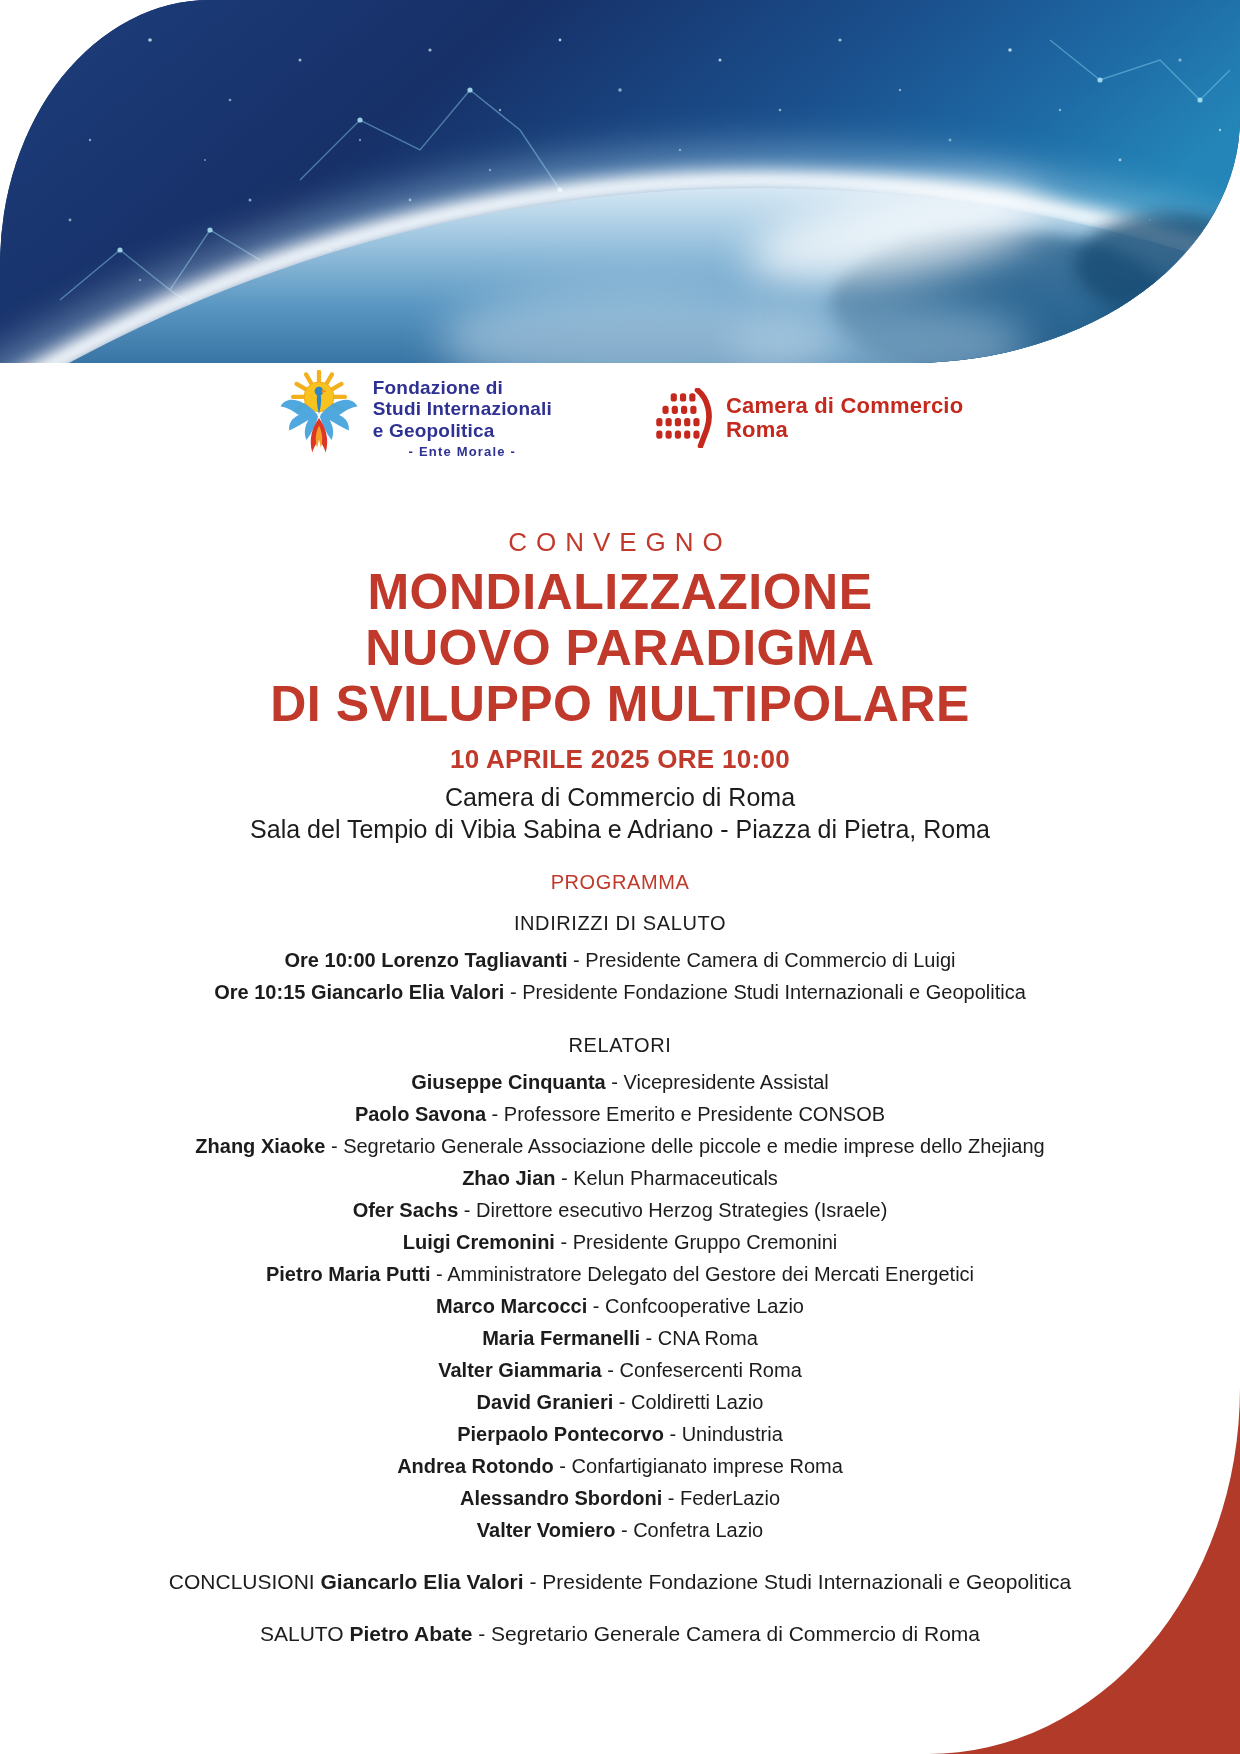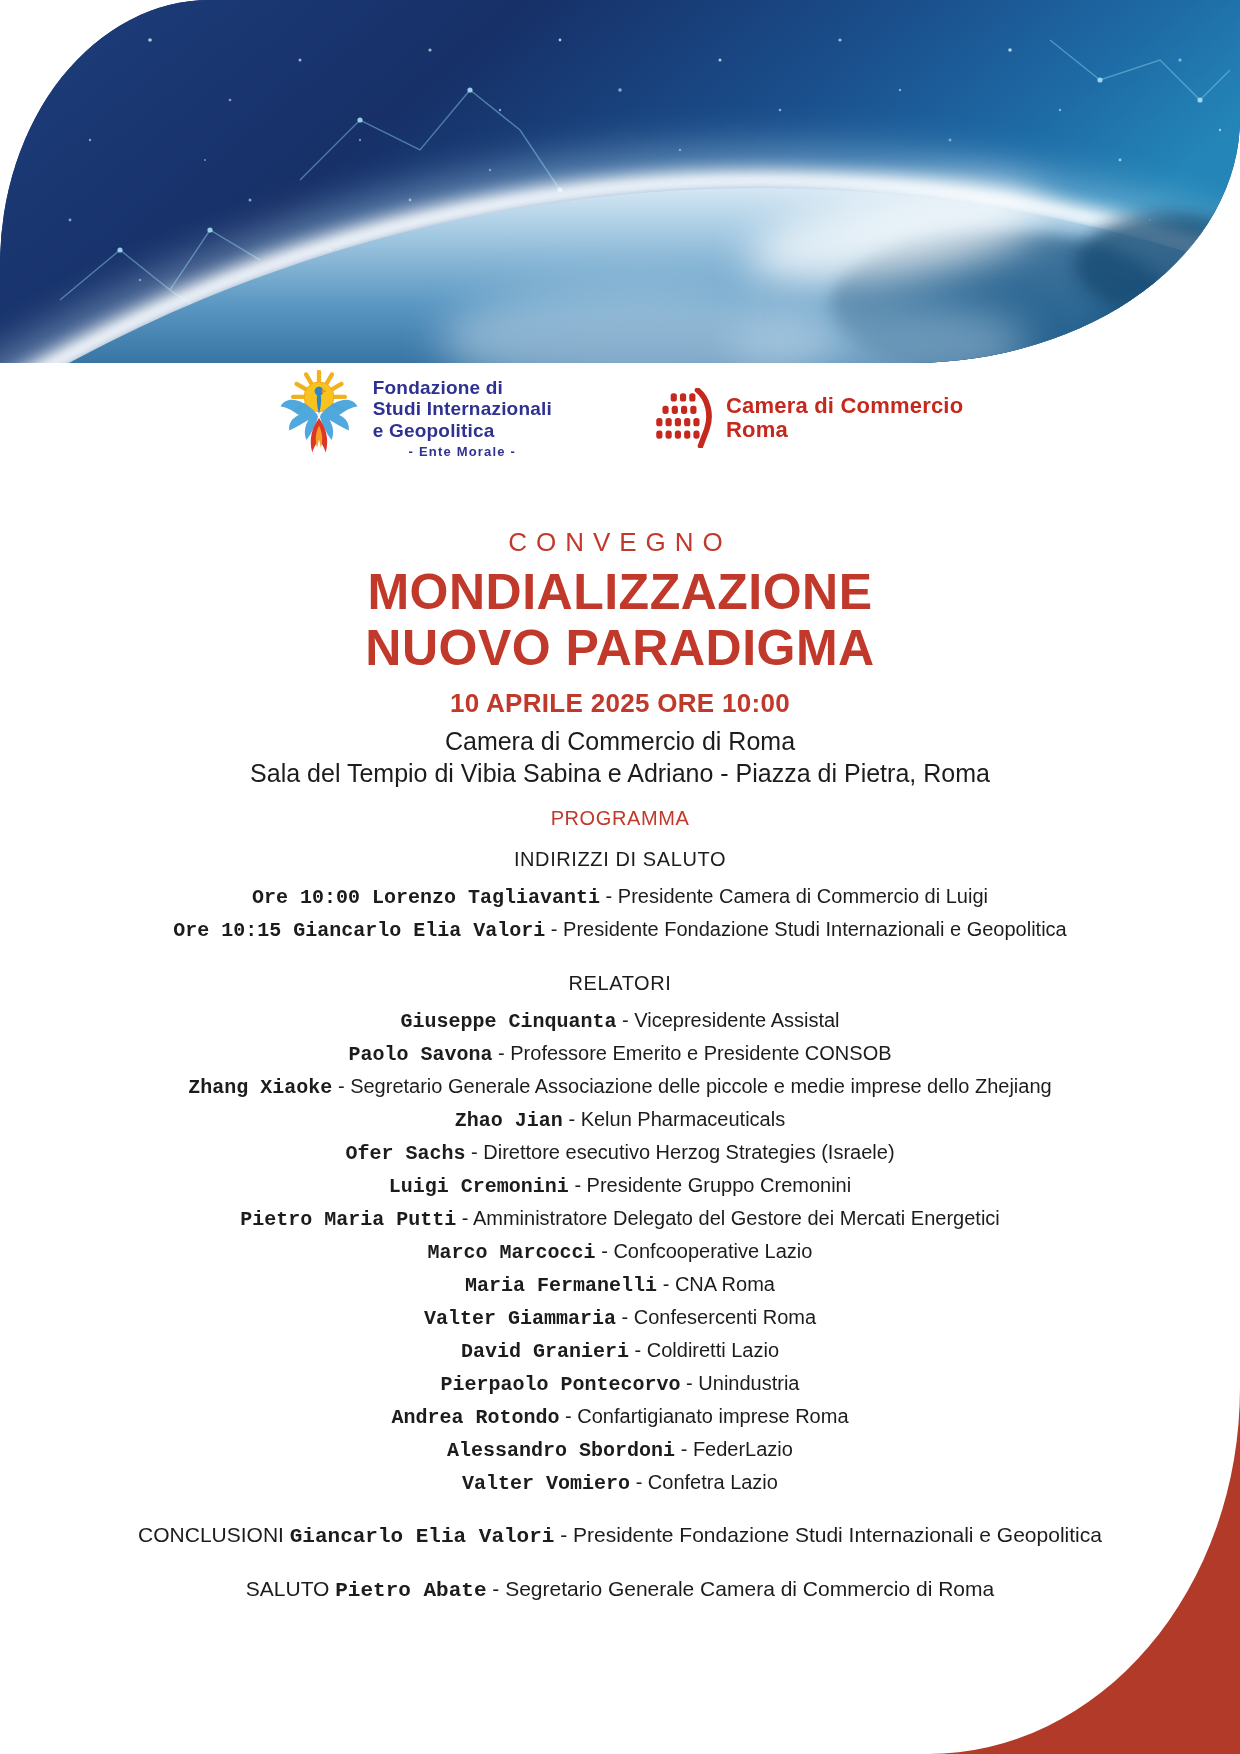--- a/index.html
+++ b/index.html
@@ -30,25 +30,25 @@
   .camera-text{color:var(--camera-red);font-weight:bold;font-size:22px;line-height:1.08;letter-spacing:.2px;}
 
   
   .kicker{margin-top:70px;text-align:center;color:var(--accent);font-size:26px;letter-spacing:9px;font-weight:normal;}
   .title{margin:6px 0 0;text-align:center;color:var(--accent);font-size:50px;font-weight:bold;line-height:1.12;letter-spacing:.5px;}
   .title-line{display:block;}
   .date-line{margin-top:12px;text-align:center;color:var(--accent);font-size:26px;font-weight:bold;letter-spacing:.3px;}
   .venue{margin-top:6px;text-align:center;font-size:25px;line-height:32px;color:var(--ink);}
 
   
-  .programma{margin-top:18px;text-align:center;color:var(--accent);font-size:20px;letter-spacing:.6px;}
+  .programma{margin-top:26px;text-align:center;color:var(--accent);font-size:20px;letter-spacing:.6px;}
   .section-heading{margin:30px 0 14px;text-align:center;font-size:20px;letter-spacing:.6px;color:var(--ink);}
   #program-sections .section-heading:first-child{margin-top:18px;}
   .person-line{text-align:center;font-size:20px;line-height:23px;margin-top:9px;}
-  .person-name{font-weight:bold;font-family:Liberation Mono, monospace;}
+  .person-name{font-weight:bold;}
   .closing-line{text-align:center;font-size:21px;line-height:24px;margin-top:28px;}
   .closing-line .person-name{font-weight:bold;}
 
   
   .corner-red{position:absolute;right:0;bottom:0;width:312px;height:366px;pointer-events:none;}
 </style>
 </head>
 <body>
 
 <div class="page">
@@ -211,20 +211,21 @@
         <div>Camera di Commercio</div>
         <div>Roma</div>
       </div>
     </div>
   </div>
 
   <div class="kicker">CONVEGNO</div>
   <h1 class="title">
     <span class="title-line">MONDIALIZZAZIONE</span>
     <span class="title-line">NUOVO PARADIGMA</span>
+    <span class="title-line">DI SVILUPPO MULTIPOLARE</span>
   </h1>
   <div class="date-line">10 APRILE 2025 ORE 10:00</div>
   <div class="venue">
     <div>Camera di Commercio di Roma</div>
     <div>Sala del Tempio di Vibia Sabina e Adriano - Piazza di Pietra, Roma</div>
   </div>
 
   <div class="programma">PROGRAMMA</div>
   <div id="program-sections">
       <div class="section-heading">INDIRIZZI DI SALUTO</div>

